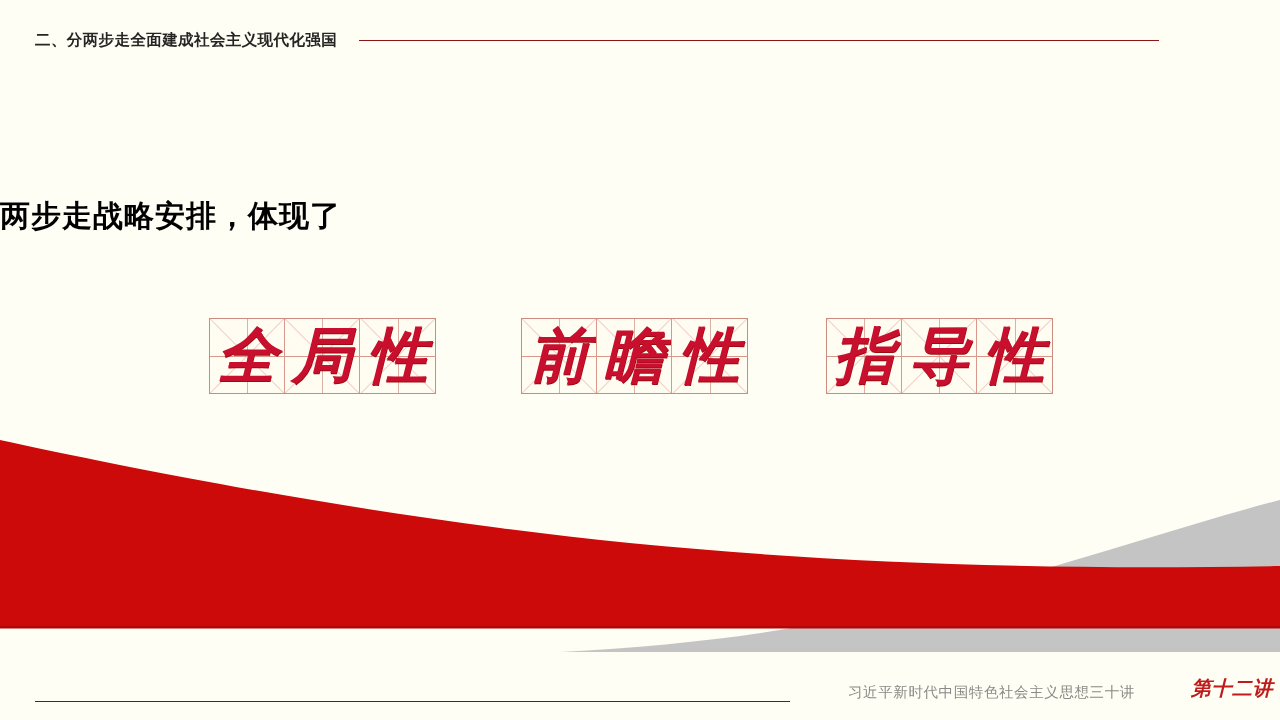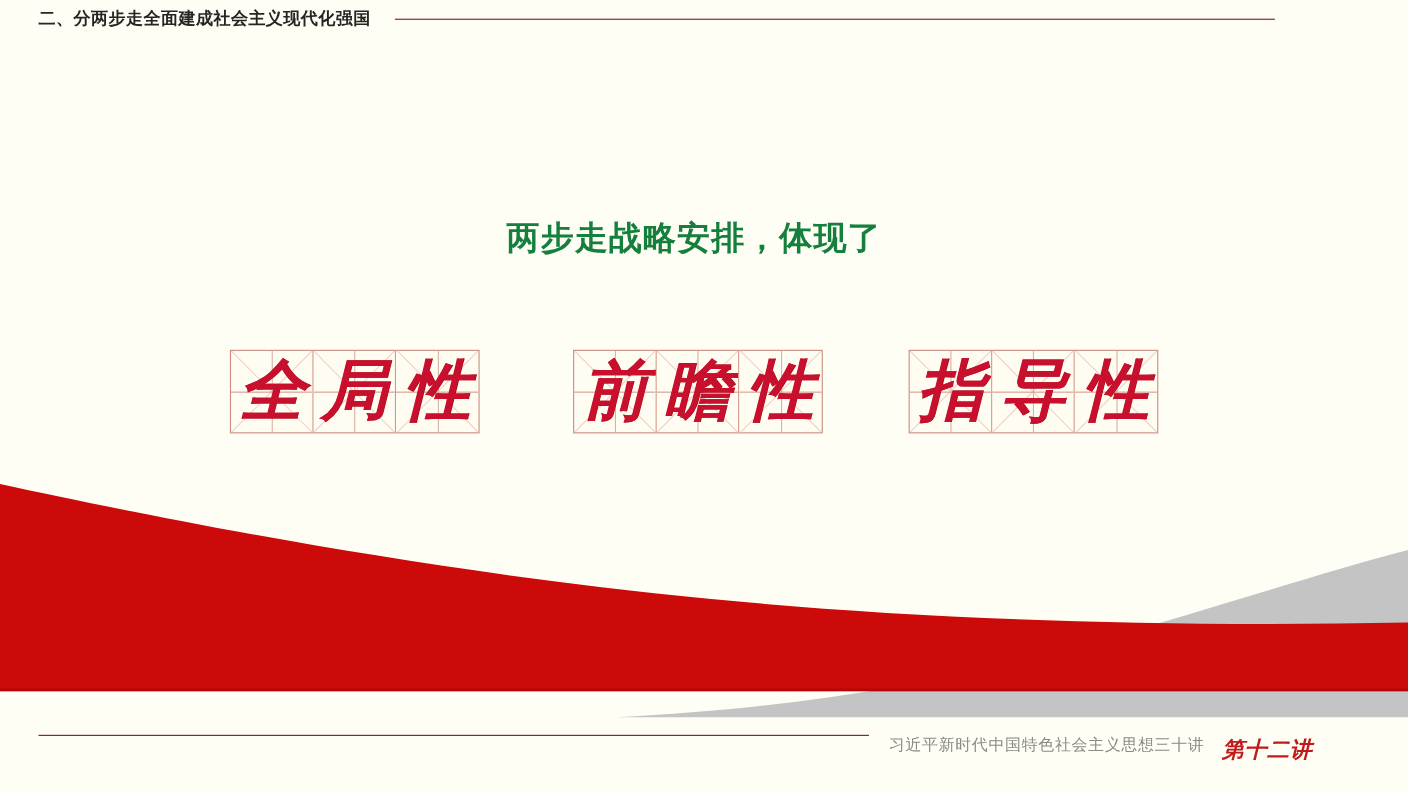--- a/index.html
+++ b/index.html
@@ -31,21 +31,21 @@
     bottom: 0;
     width: 1280px;
     height: 280px;
     z-index: 1;
   }
 
   
   #header {
     position: absolute;
     left: 0;
-    top: 2px;
+    top: 25px;
     width: 1280px;
     height: 30px;
     z-index: 5;
     display: flex;
     align-items: center;
   }
   #header-title {
     margin-left: 35px;
     font-size: 15.5px;
     font-weight: bold;
@@ -61,25 +61,24 @@
     flex: 0 0 800px;
     max-width: 800px;
   }
 
   
   #headline {
     position: absolute;
     left: 0;
     top: 196px;
     width: 1262px;
-    text-align: center;
     z-index: 5;
     font-size: 30px;
     font-weight: bold;
-    color: #15803d;
+    color: #000000;
     letter-spacing: 1px;
     font-family: "DejaVu Sans", "Liberation Sans", sans-serif;
   }
 
   
   #grid-row {
     position: absolute;
     top: 318px;
     left: 0;
     width: 1280px;
@@ -162,21 +161,22 @@
 
   
   #footer {
     position: absolute;
     left: 0;
     bottom: 18px;
     width: 1280px;
     height: 34px;
     z-index: 6;
     display: flex;
-    align-items: flex-start;
+    align-items: flex-end;
+    gap: 40px;
   }
   #footer-rule {
     margin-left: 35px;
     height: 0;
     border-top: 1.4px solid #7d1212;
     flex: 0 0 755px;
   }
   #footer-series {
     margin-left: 18px;
     font-size: 14.5px;

